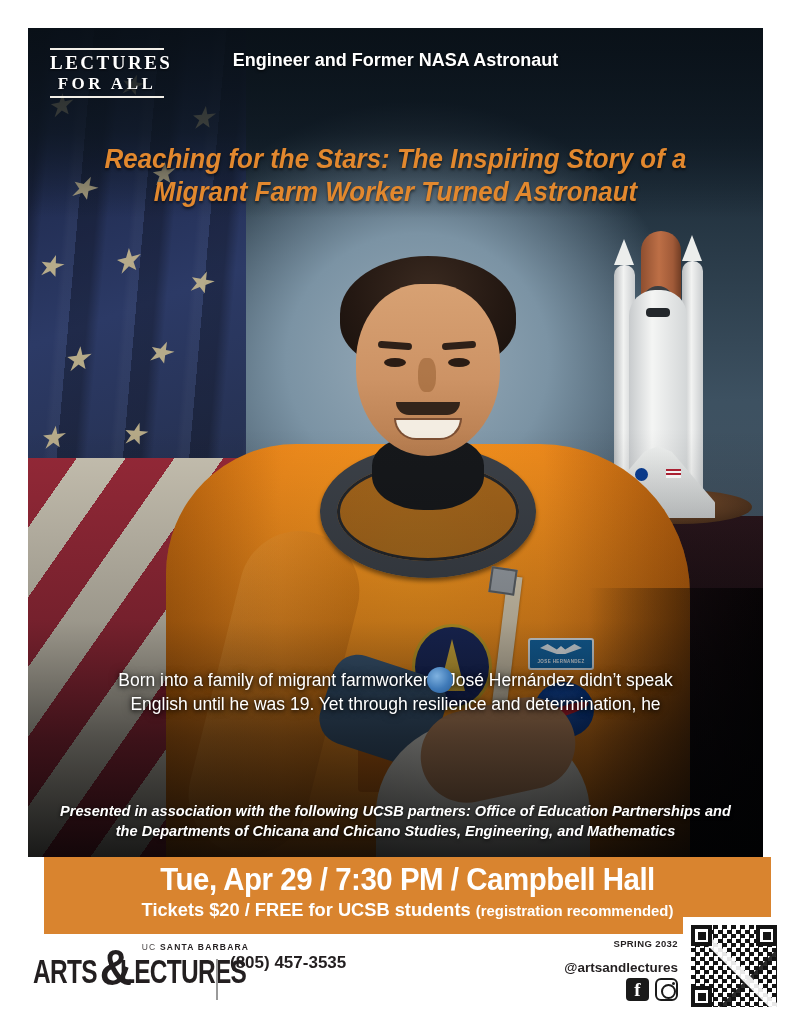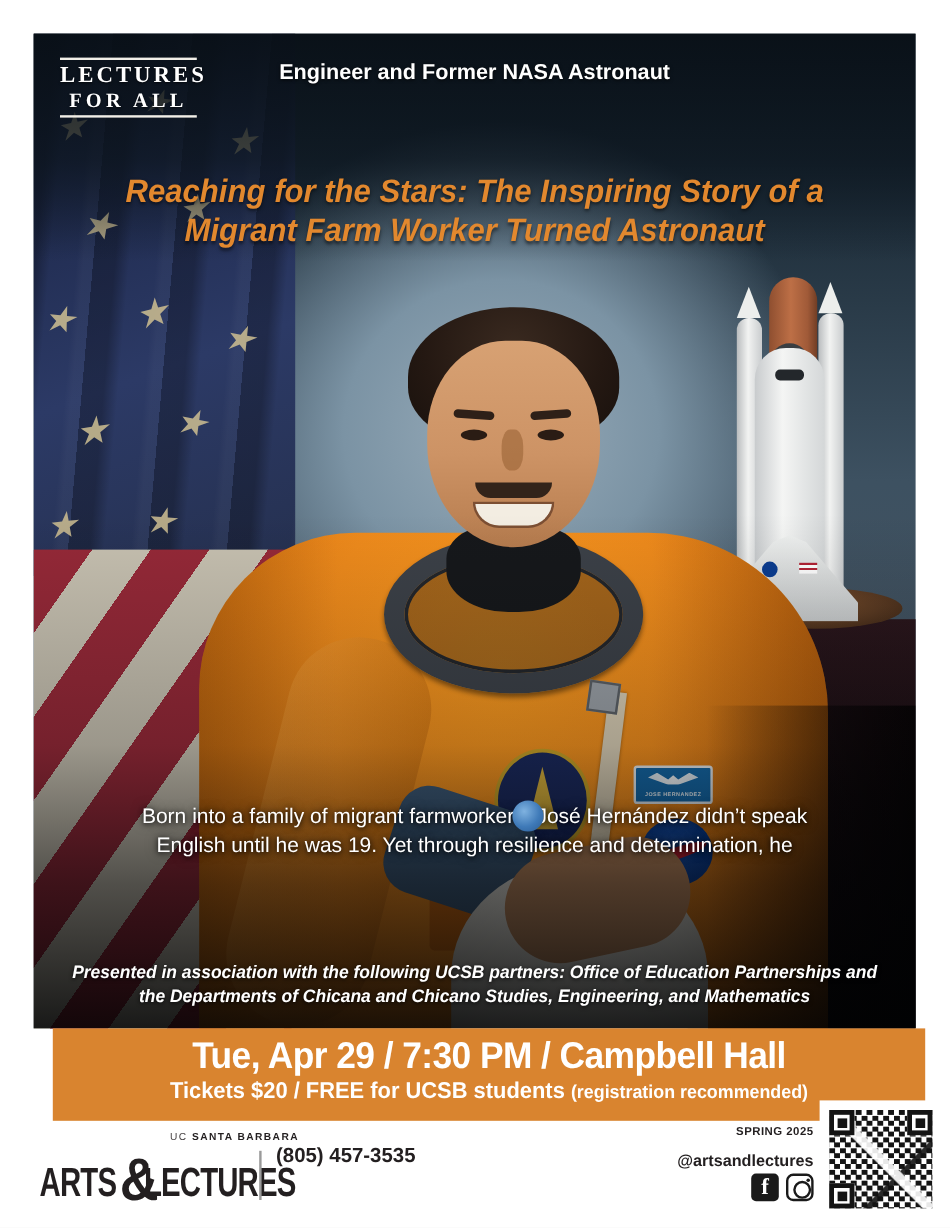--- a/index.html
+++ b/index.html
@@ -126,21 +126,21 @@
   .banner-l1{margin-top:5px;font-size:31px;font-weight:bold;transform:scaleX(.95);letter-spacing:-.5px;}
   .banner-l2{font-size:19px;font-weight:bold;transform:scaleX(.96);margin-top:1px;}
   .banner-l2 .note{font-size:15.5px;}
 
   
   .footer-ink{color:#231f20;}
   .al-logo{left:33px;top:942px;display:flex;align-items:flex-end;color:#231f20;}
   .al-word{font-size:34px;font-weight:bold;letter-spacing:-1px;transform:scaleX(.72);transform-origin:left bottom;line-height:1;}
   .al-amp{font-size:50px;font-weight:bold;line-height:.8;margin:0 -14px 0 -24px;transform:scaleX(.9);z-index:2;}
   .al-right{display:flex;flex-direction:column;align-items:flex-start;}
-  .al-uc-line{font-size:8.5px;letter-spacing:1.2px;margin-left:2px;margin-bottom:17px;white-space:nowrap;padding-left:20px;}
+  .al-uc-line{font-size:8.5px;letter-spacing:1.2px;margin-left:2px;margin-bottom:2px;white-space:nowrap;padding-left:20px;}
   .al-uc-line .uc{font-weight:normal;color:#4a4647;}
   .al-uc-line .campus{font-weight:bold;}
   .footer-divider{left:216px;top:959px;width:2px;height:41px;background:#9a9a9a;}
   .phone{left:230px;top:953px;font-size:17px;font-weight:bold;}
   .website{left:230px;top:980px;font-size:17px;font-weight:bold;}
   .season{left:478px;top:938px;width:200px;text-align:right;font-size:9.5px;font-weight:bold;letter-spacing:.4px;}
   .handle{left:478px;top:960px;width:200px;text-align:right;font-size:13.5px;font-weight:bold;}
   .social{left:478px;top:978px;width:200px;display:flex;justify-content:flex-end;gap:6px;}
   .fb{width:23px;height:23px;border-radius:4px;background:#1a1a1a;position:relative;}
   .fb::after{content:"f";position:absolute;left:0;top:1px;width:100%;text-align:center;
@@ -264,21 +264,21 @@
     <span class="al-right">
       <span class="al-uc-line">
         <span class="uc">UC</span>
         <span class="campus">SANTA BARBARA</span>
       </span>
       <span class="al-word">LECTURES</span>
     </span>
   </div>
   <div class="abs footer-divider"></div>
   <div class="abs phone footer-ink">(805) 457-3535</div>
-  <div class="abs season footer-ink">SPRING 2025</div>
+  <div class="abs season footer-ink">SPRING 2032</div>
   <div class="abs handle footer-ink">@artsandlectures</div>
   <div class="abs social">
     <span class="fb"></span>
     <span class="ig"></span>
   </div>
   <div class="abs qr-box">
     <div class="qr">
       <span class="fd tl"></span>
       <span class="fd tr"></span>
       <span class="fd bl"></span>

